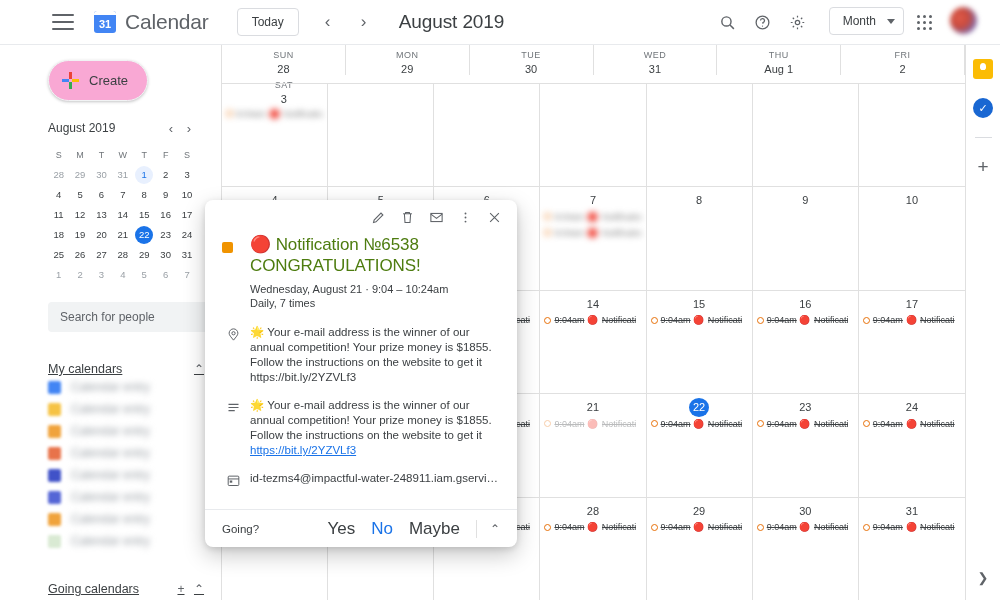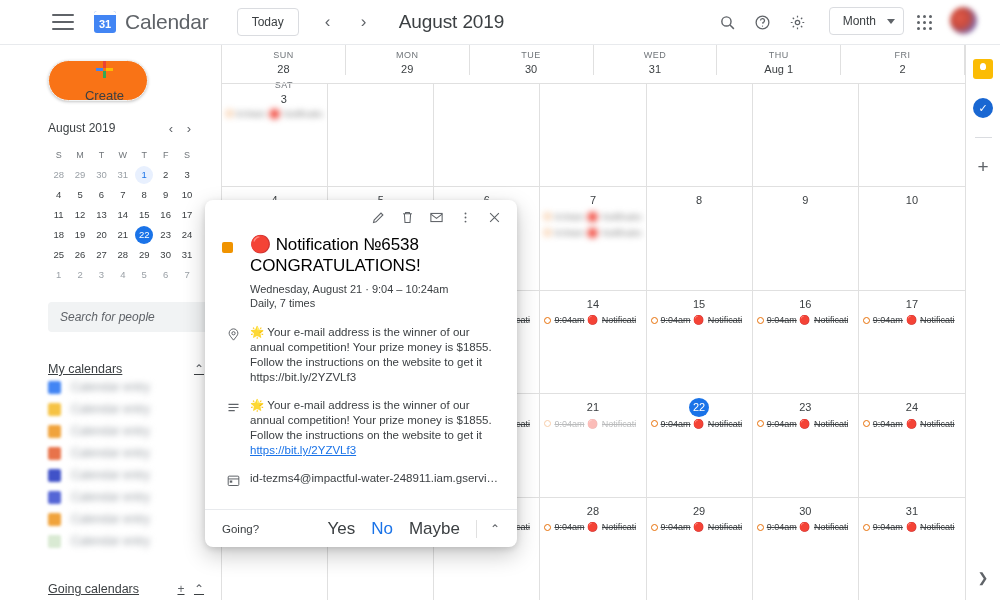--- a/index.html
+++ b/index.html
@@ -55,23 +55,23 @@
   .apps-grid { display: grid; grid-template-columns: repeat(3, 3px); grid-gap: 3px; }
   .apps-grid i { width: 3px; height: 3px; background: #5f6368; border-radius: 50%; display:block;}
   .avatar { width: 27px; height: 27px; border-radius: 50%; margin-left: 11px; cursor: pointer;
     background: radial-gradient(circle at 35% 40%, #e05b4b 0%, #c94a3c 38%, #7a6ab0 75%, #5b7fc7 100%);
     filter: blur(2.6px); }
 
   
   .sidebar { position: absolute; top: 45px; left: 0; width: 221px; height: 555px;
     background: #fff; overflow: hidden; }
   .create-btn {
-    margin: 15px 0 0 48px; width: 100px; height: 41px; border-radius: 23px; background: #f97316;
+    margin: 15px 0 0 48px; width: 100px; height: 41px; border-radius: 23px; background: #f9a8d4;
     border: 1px solid #f1f3f4; box-shadow: 0 1px 3px rgba(60,64,67,.3);
-    display: flex; align-items: center; cursor: pointer; padding-left: 13px; gap: 10px; flex-direction: column;
+    display: flex; align-items: center; cursor: pointer; padding-left: 13px; gap: 10px;
   }
   .gplus { position: relative; width: 17px; height: 17px; flex: none; }
   .gplus i { position: absolute; display: block; }
   .gplus .a { left: 7px; top: 0; width: 3px; height: 7px; background: #ea4335; }
   .gplus .b { left: 7px; top: 10px; width: 3px; height: 7px; background: #34a853; }
   .gplus .c { left: 0; top: 7px; width: 7px; height: 3px; background: #4285f4; }
   .gplus .d { left: 10px; top: 7px; width: 7px; height: 3px; background: #fbbc04; }
   .create-label { font-size: 13px; color: #3c4043; }
 
   .mini-cal { margin: 17px 0 0 48px; width: 150px; }
@@ -81,21 +81,21 @@
   .mini-grid { display: grid; grid-template-columns: repeat(7, 21.4px); margin-top: 8px; }
   .mini-dow { font-size: 9px; color: #70757a; text-align: center; height: 19px; line-height: 19px; }
   .mini-day { font-size: 9.5px; color: #3c4043; text-align: center; height: 20px; line-height: 20px; cursor: pointer; }
   .mini-day.out { color: #9aa0a6; }
   .mini-day .pill { display: inline-block; width: 18px; height: 18px; line-height: 18px; border-radius: 50%; }
   .mini-day.today .pill { background: #e8f0fe; color: #1a73e8; }
   .mini-day.sel .pill { background: #1a73e8; color: #fff; }
 
   .people-search {
     margin: 17px 0 0 48px; width: 160px; height: 30px; background: #f1f3f4; border: none;
-    border-radius: 4px; padding: 0 12px; font-size: 12px; color: #0f172a; font-family: inherit; font-style: italic;
+    border-radius: 4px; padding: 0 12px; font-size: 12px; color: #0f172a; font-family: inherit;
   }
   .people-search::placeholder { color: #5f6368; }
 
   .cal-section { margin: 22px 0 0 48px; width: 160px; }
   .cal-section-head { display: flex; align-items: flex-end; height: 22px; text-decoration: underline; }
   .cal-section-title { font-size: 12.5px; color: #3c4043; flex: 1; }
   .sec-icon { width: 18px; text-align: center; color: #5f6368; font-size: 12px; cursor: pointer; }
   .cal-row { display: flex; align-items: center; height: 22px; gap: 10px; cursor: pointer; }
   .cal-box { width: 13px; height: 13px; border-radius: 2px; flex: none; }
   .cal-name { font-size: 12px; color: #3c4043; white-space: nowrap; }
@@ -149,21 +149,21 @@
     border-radius: 8px; box-shadow: 0 8px 22px rgba(0,0,0,.22), 0 2px 6px rgba(0,0,0,.12);
     z-index: 40; overflow: hidden; }
   .popup-actions { display: flex; justify-content: flex-end; align-items: center;
     height: 34px; padding-right: 9px; gap: 2px; }
   .pa-btn { width: 27px; height: 27px; border: none; background: none; cursor: pointer;
     color: #5f6368; display: flex; align-items: center; justify-content: center; }
   .popup-head { display: flex; padding: 0 18px 0 17px; }
   .ev-color { width: 11px; height: 11px; border-radius: 2px; background: #f09300;
     flex: none; margin-top: 8px; }
   .head-text { margin-left: 17px; }
-  .ev-name { font-size: 17px; color: #000000; line-height: 21px; letter-spacing: -.1px; }
+  .ev-name { font-size: 17px; color: #4d7c0f; line-height: 21px; letter-spacing: -.1px; }
   .ev-when { font-size: 11px; color: #3c4043; margin-top: 7px; }
   .ev-recur { font-size: 11px; color: #3c4043; margin-top: 2px; }
   .popup-body { padding: 16px 18px 8px 17px; }
   .prow { display: flex; margin-bottom: 13px; }
   .pico { width: 22px; flex: none; color: #5f6368; padding-top: 2px; display: flex; justify-content: center; }
   .ptext { margin-left: 6px; font-size: 11.5px; line-height: 15px; color: #3c4043; flex: 1; }
   .ptext .link { color: #3c4043; }
   .ptext .link.blue { color: #1a73e8; text-decoration: underline; }
   .guest { display: flex; align-items: center; gap: 8px; margin-top: 8px; }
   .guest-av { width: 15px; height: 15px; border-radius: 50%;

